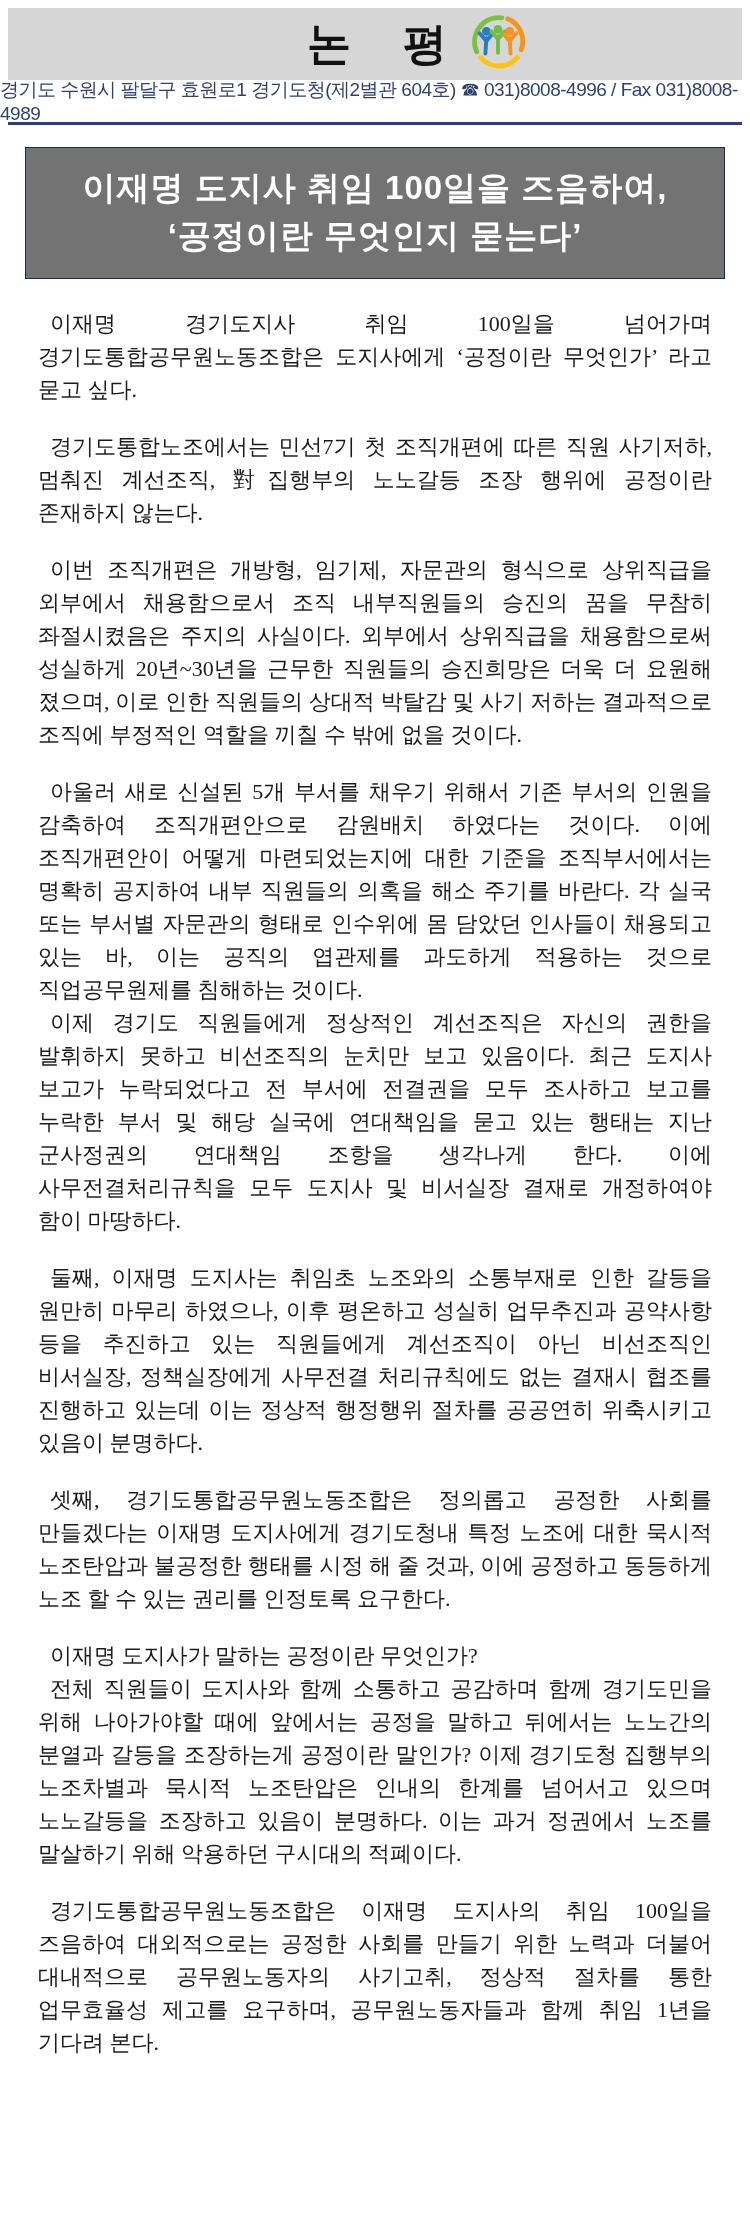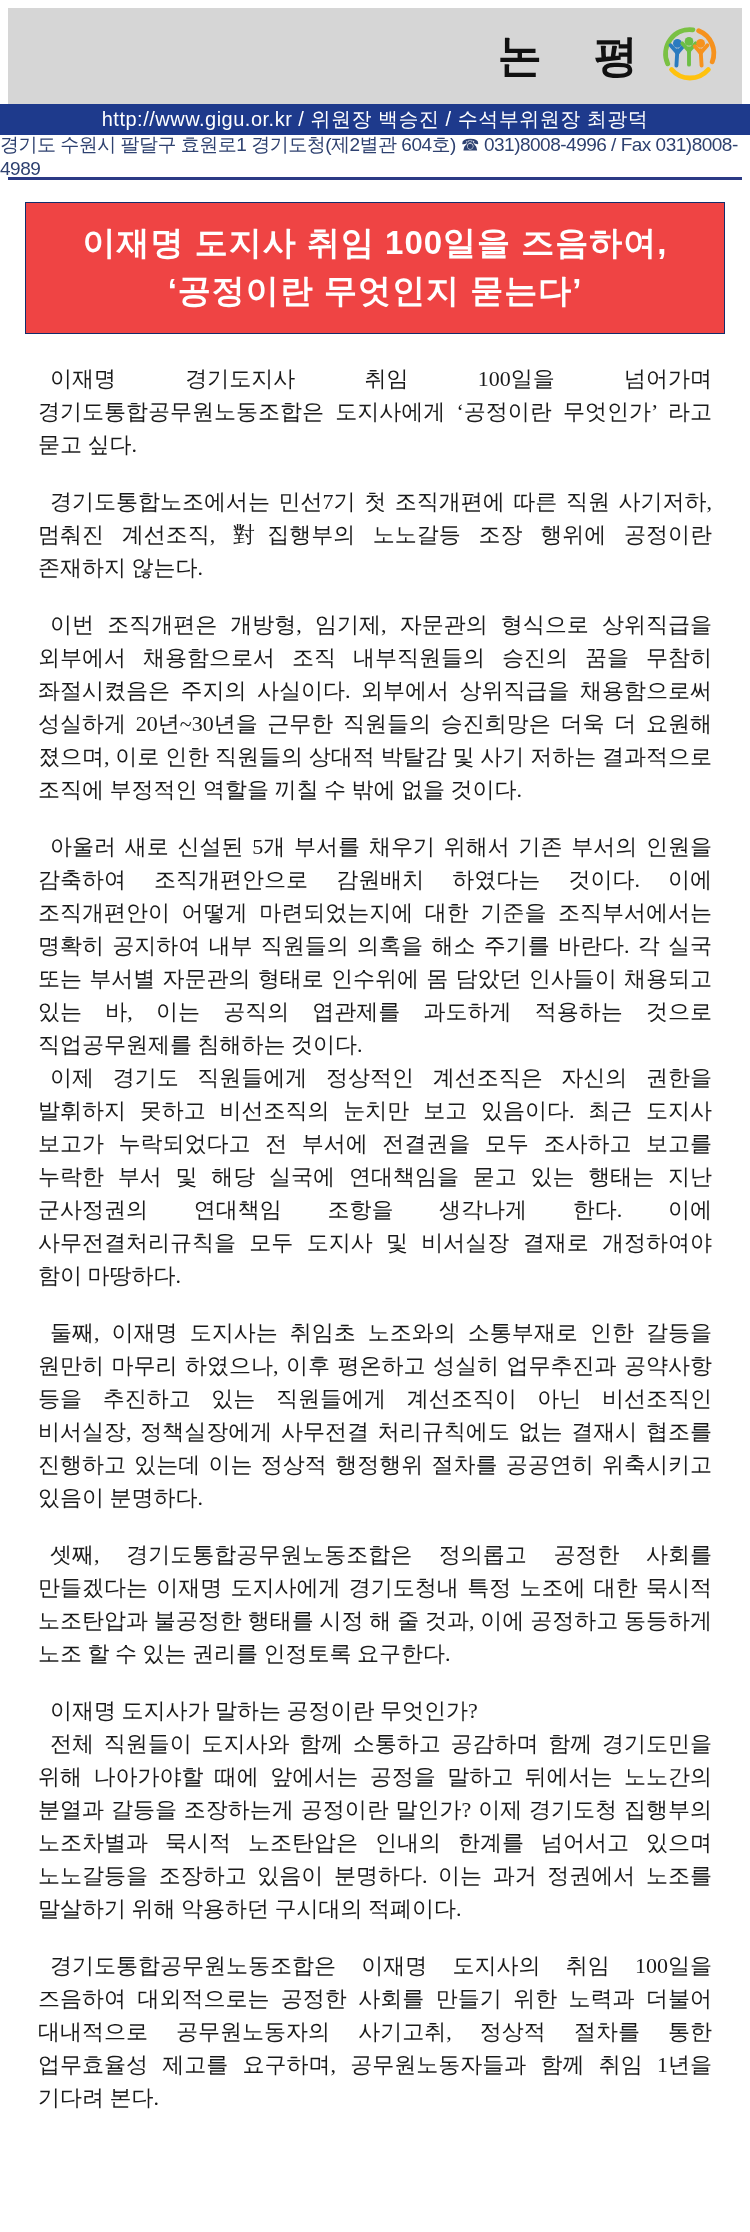--- a/index.html
+++ b/index.html
@@ -5,22 +5,22 @@
   * { margin:0; padding:0; box-sizing:border-box; }
   html,body { background:#ffffff; }
   body { font-family:"Liberation Sans", sans-serif; }
   .doc {
     width:750px; min-height:2232px; margin:0 auto; background:#ffffff;
     display:flex; flex-direction:column; position:relative;
   }
 
   
   .masthead {
-    margin:8px 8px 0 8px; height:96px; background:#d6d6d6;
-    display:flex; align-items:center; justify-content:flex-end;
+    margin:8px 8px 0 8px; height:72px; background:#d6d6d6;
+    display:flex; align-items:center; justify-content:center;
     padding:0 22px 0 108px;
   }
   .masthead-title {
     font-size:44px; font-weight:bold; color:#111; letter-spacing:20px;
     font-family:"Liberation Sans", sans-serif; white-space:nowrap;
   }
   .logo-group { display:flex; align-items:center; gap:8px; }
   .logo-text-kr { font-size:26px; font-weight:bold; color:#121212; line-height:1.1; letter-spacing:-1px; }
   .logo-text-en { font-size:10px; color:#8a8a8a; margin-top:2px; white-space:nowrap; }
 
@@ -33,21 +33,21 @@
 
   
   .address-line {
     height:42px; display:flex; align-items:center; justify-content:center;
     font-size:19px; color:#2e4170; letter-spacing:-0.5px;
   }
   .divider { height:3px; background:#2b3a85; margin:0 8px; }
 
   
   .title-box {
-    margin:22px 25px 0 25px; background:#ef4444; border:1px solid #122d6b;
+    margin:22px 25px 0 25px; background:#737373; border:1px solid #122d6b;
     color:#ffffff; text-align:center; padding:16px 10px 18px 10px;
   }
   .title-line { font-size:33px; font-weight:bold; line-height:1.45; letter-spacing:1px; }
 
   
   .body-text {
     padding:28px 38px 0 38px;
     font-family:"Liberation Serif","DejaVu Serif", serif;
     font-size:22px; color:#1a1a1a; text-align:justify;
   }
@@ -83,21 +83,20 @@
             <circle cx="44" cy="21" r="4.5" fill="#f6921e" stroke="none"></circle>
             <line x1="44" y1="28" x2="45" y2="44"></line>
             <line x1="44" y1="31" x2="38" y2="24"></line>
             <line x1="44" y1="31" x2="51" y2="23"></line>
           </g>
         </svg>
       </span>
     </div>
   </div>
 
-  <div class="info-bar">http://www.gigu.or.kr / 위원장 백승진 / 수석부위원장 최광덕</div>
 
   <div class="address-line">경기도 수원시 팔달구 효원로1 경기도청(제2별관 604호) ☎ 031)8008-4996 / Fax 031)8008-4989</div>
   <div class="divider"></div>
 
   <div class="title-box">
     <div class="title-line">이재명 도지사 취임 100일을 즈음하여,</div>
     <div class="title-line">‘공정이란 무엇인지 묻는다’</div>
   </div>
 
   <div class="body-text">

